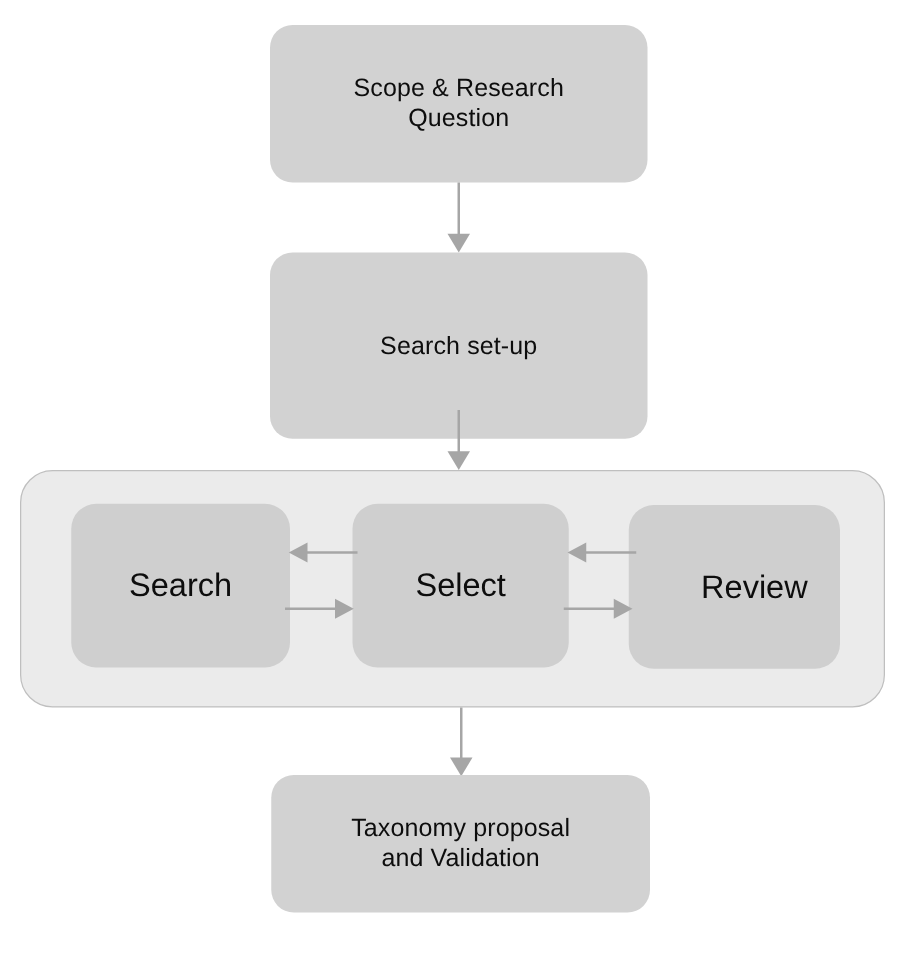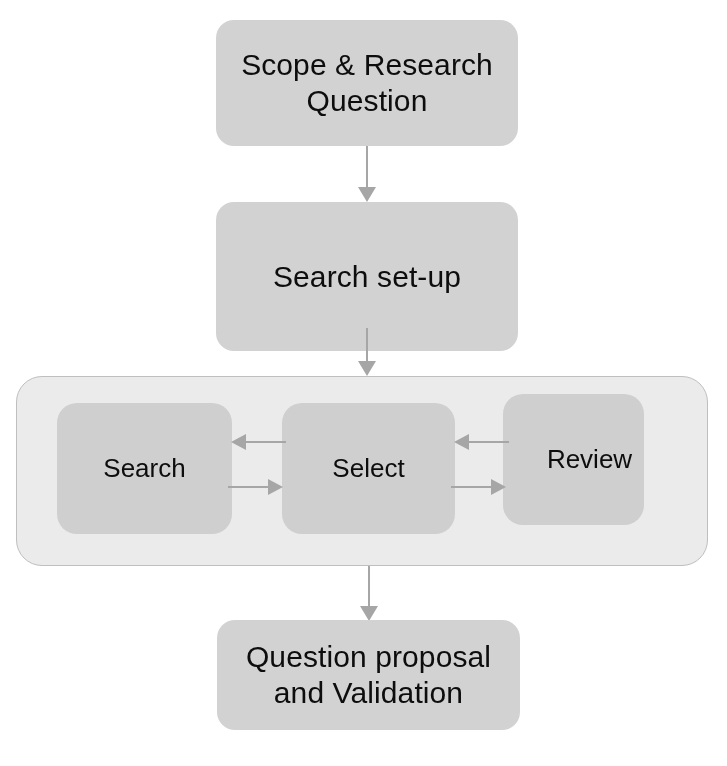--- a/index.html
+++ b/index.html
@@ -24,21 +24,21 @@
     position: absolute;
     box-sizing: border-box;
     background: #d2d2d2;
     border-radius: 18px;
     display: flex;
     align-items: center;
     justify-content: center;
     text-align: center;
     color: #0d0d0d;
     font-family: "Liberation Sans", "DejaVu Sans", sans-serif;
-    font-size: 30px;
+    font-size: 20px;
     line-height: 1.2;
     letter-spacing: 0.1px;
     padding: 4px 10px;
     white-space: pre-line;
   }
 
   #node-scope {
     left: 216px;
     top: 20px;
     width: 302px;
@@ -95,22 +95,22 @@
 
   #node-select {
     left: 282px;
     top: 403px;
     width: 173px;
     height: 131px;
   }
 
   #node-review {
     left: 503px;
-    top: 394px;
-    width: 141px;
+    top: 404px;
+    width: 169px;
     height: 131px;
     padding-left: 32px;
   }
 
   
   .connector {
     position: absolute;
     overflow: visible;
   }
   .connector line,
@@ -171,16 +171,16 @@
   <svg class="connector" id="conn-select-review" style="left:451px; top:477px; width:58px; height:20px;" width="58" height="20" viewBox="0 0 58 20">
     <line class="conn-line" x1="0" y1="10" x2="41" y2="10"></line>
     <polygon class="conn-head" points="40,2 40,18 55,10"></polygon>
   </svg>
 
   <svg class="connector" id="conn-group-taxonomy" style="left:348px; top:566px; width:42px; height:56px;" width="42" height="56" viewBox="0 0 42 56">
     <line class="conn-line" x1="21" y1="0" x2="21" y2="41"></line>
     <polygon class="conn-head" points="12,40 30,40 21,55"></polygon>
   </svg>
 
-  <div class="node" id="node-taxonomy">Question proposal
+  <div class="node" id="node-taxonomy">Taxonomy proposal
 and Validation</div>
 
 </div>
 
 </body></html>

